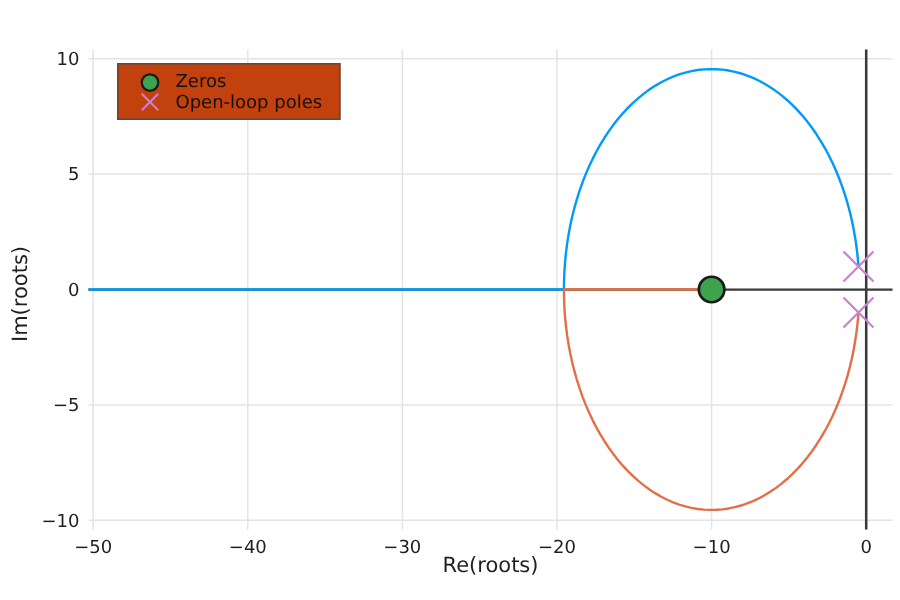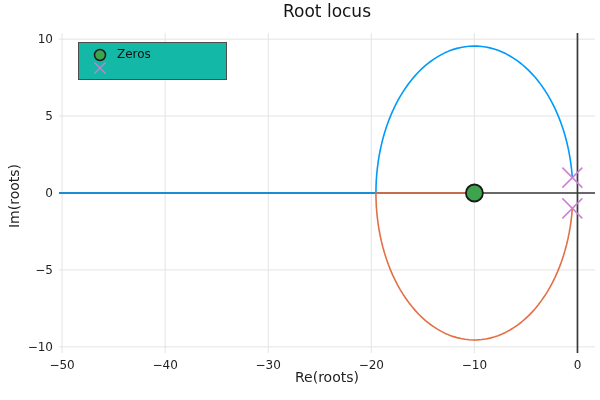--- a/index.html
+++ b/index.html
@@ -17,21 +17,21 @@
     position:absolute;left:59px;top:369px;width:536px;text-align:center;
     font-size:14px;color:#1f1f1f;
   }
   .ylabel{
     position:absolute;left:14px;top:196px;white-space:nowrap;
     transform:translate(-50%,-50%) rotate(-90deg);
     font-size:14px;color:#1f1f1f;
   }
   .legend{
     position:absolute;left:78px;top:42px;width:149px;height:38px;
-    box-sizing:border-box;border:1.2px solid #4d4d4d;background:#14b8a6;
+    box-sizing:border-box;border:1.2px solid #4d4d4d;background:#c2410c;
     padding:5px 0 0 13px;z-index:3;
   }
   .legend-row{display:flex;align-items:center;height:13.5px;gap:9px;}
   .legend-row span{font-size:12px;color:#111;line-height:13px;}
   .lmark{width:16px;height:14px;flex:0 0 16px;}
 </style>
 </head>
 <body>
 
 <div id="stage">
@@ -63,33 +63,33 @@
       <text x="371.3" y="368.5" text-anchor="middle">−20</text>
       <text x="474.4" y="368.5" text-anchor="middle">−10</text>
       <text x="577.5" y="368.5" text-anchor="middle">0</text>
       <text x="53" y="351.0" text-anchor="end">−10</text>
       <text x="53" y="274.1" text-anchor="end">−5</text>
       <text x="53" y="197.2" text-anchor="end">0</text>
       <text x="53" y="120.3" text-anchor="end">5</text>
       <text x="53" y="43.4" text-anchor="end">10</text>
     </svg>
 
-  <div class="title">Root locus</div>
 
   <div class="legend">
     <div class="legend-row">
       <svg class="lmark" viewBox="0 0 16 14">
         <circle cx="8" cy="7" r="5.5" stroke-width="1.5" fill="#3da44d" stroke="#1a1a1a"></circle>
       </svg>
       <span>Zeros</span>
     </div>
     <div class="legend-row">
       <svg class="lmark" viewBox="0 0 16 14">
         <line x1="2.5" y1="1.5" x2="13.5" y2="12.5" stroke-width="1.3" stroke="#cd7fd8"></line>
         <line x1="2.5" y1="12.5" x2="13.5" y2="1.5" stroke-width="1.3" stroke="#cd7fd8"></line>
       </svg>
+      <span>Open-loop poles</span>
     </div>
   </div>
 
   <div class="xlabel">Re(roots)</div>
   <div class="ylabel">Im(roots)</div>
 
 </div>
 
 </body></html>

